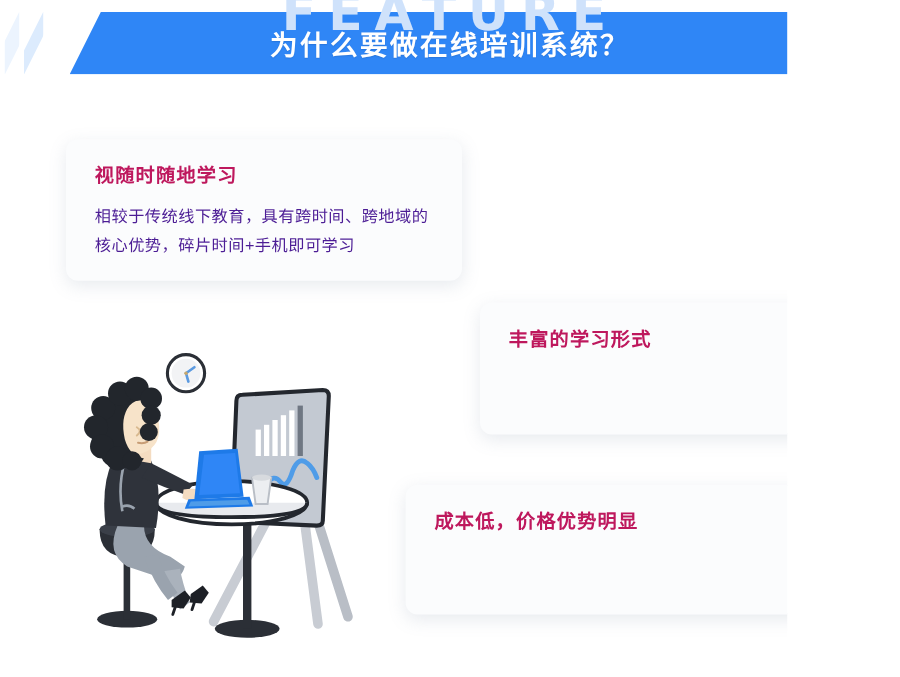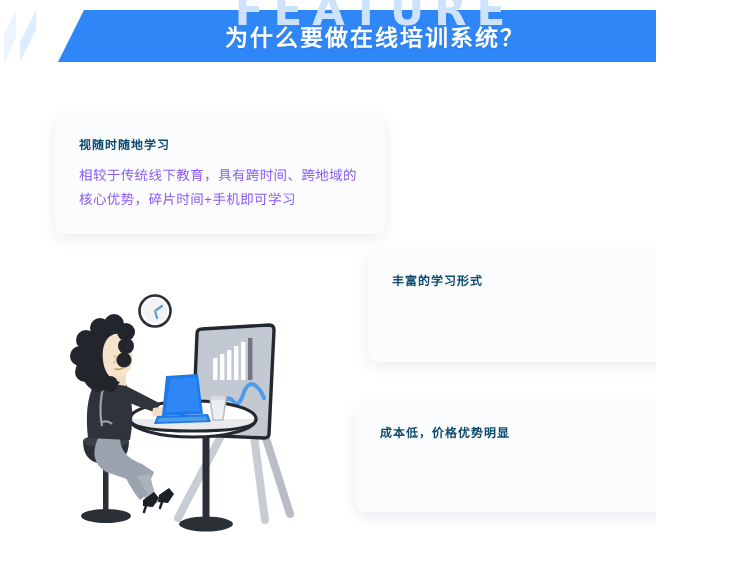--- a/index.html
+++ b/index.html
@@ -54,37 +54,37 @@
   .card{
     position:absolute;
     background:#fbfcfd;
     border-radius:10px;
     box-shadow:0 4px 14px rgba(120,135,160,.17);
     box-sizing:border-box;
     padding:22px 24px 20px 24px;
     z-index:5;
   }
   .card-title{
-    color:#0c4a6e;
-    font-size:12px;
+    color:#be185d;
+    font-size:16px;
     font-weight:bold;
     letter-spacing:1px;
     margin:0 0 12px 0;
     line-height:1.2;
   }
   .card-body{
-    color:#8b5cf6;
+    color:#4c1d95;
     font-size:13.5px;
     line-height:1.78;
     margin:0;
     letter-spacing:.4px;
   }
   #card1{left:55px;top:116px;width:330px;height:118px;}
-  #card2{left:368px;top:252px;width:332px;height:110px;}
-  #card3{left:356px;top:404px;width:337px;height:108px;}
+  #card2{left:400px;top:252px;width:332px;height:110px;}
+  #card3{left:338px;top:404px;width:337px;height:108px;}
 
   
   #illus{position:absolute;left:58px;top:286px;width:300px;height:260px;z-index:2;}
 </style>
 </head>
 <body>
 
 <div id="stage">
 
   <div class="banner-wrap">

